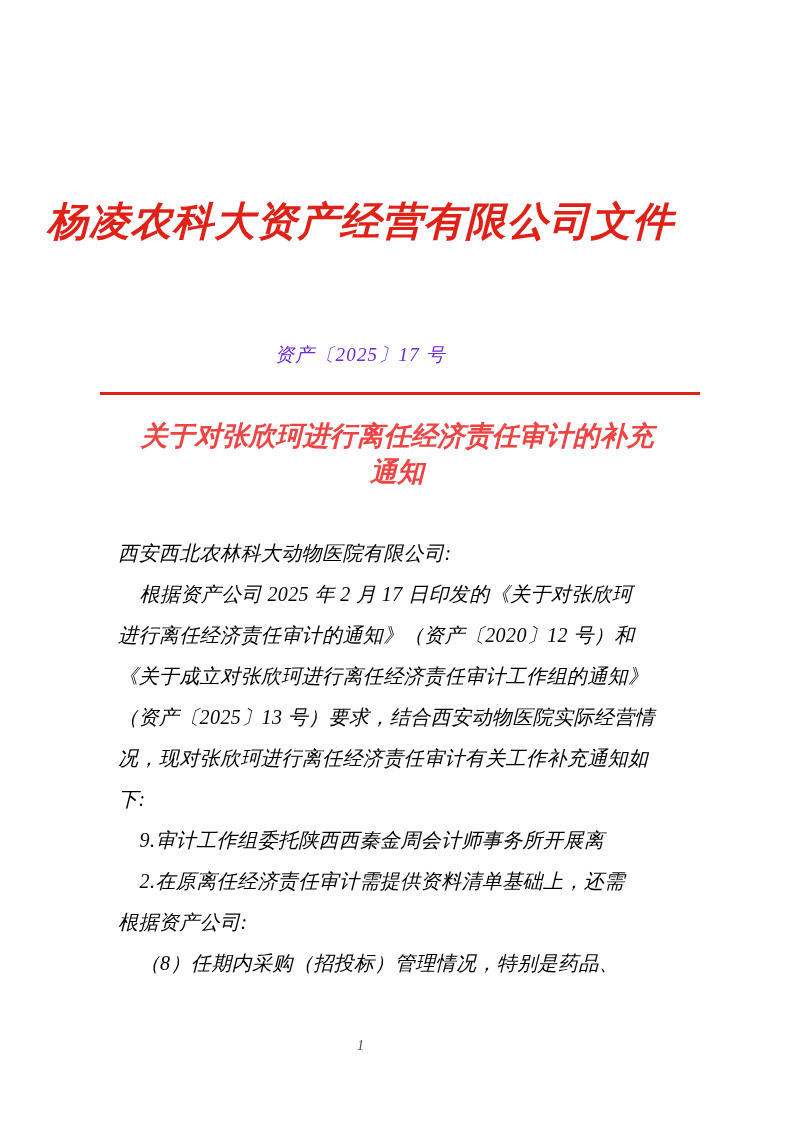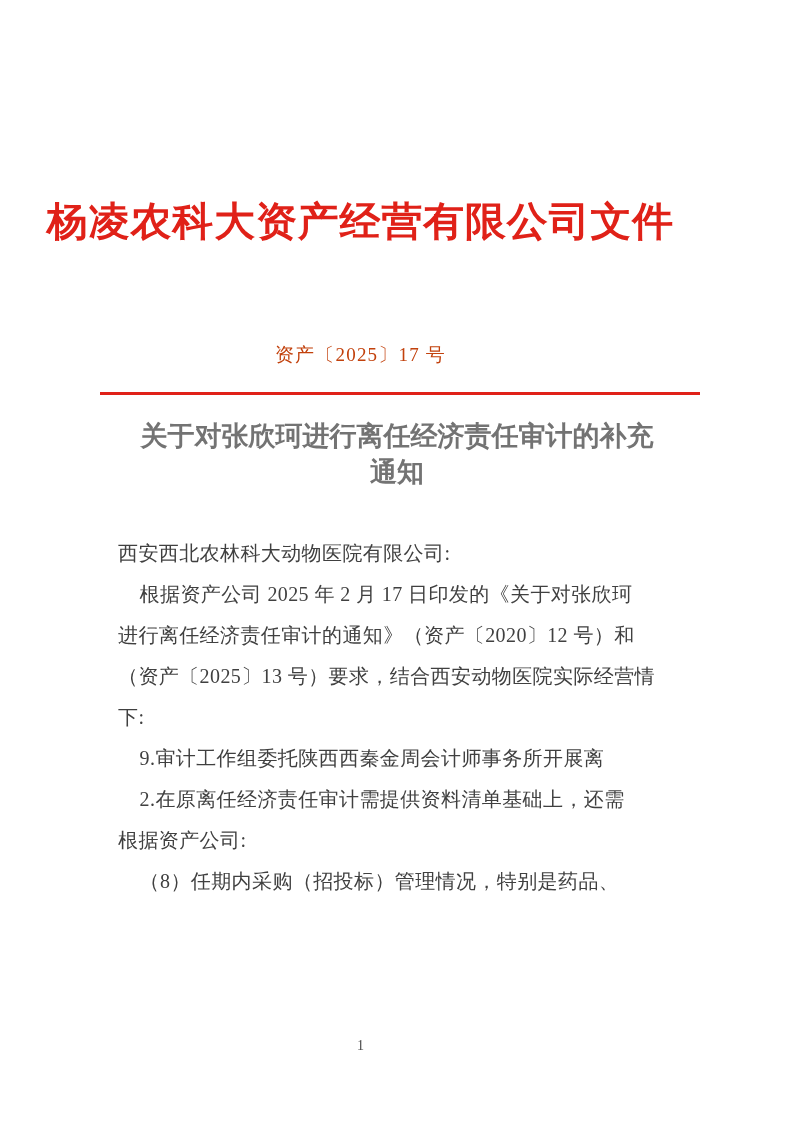--- a/index.html
+++ b/index.html
@@ -14,20 +14,21 @@
     color: #000000;
     position: relative;
     overflow: hidden;
   }
 
   .page {
     position: relative;
     width: 721px;
     height: 1123px;
     box-sizing: border-box;
+    font-style: italic;
   }
 
   
   .letterhead {
     position: absolute;
     left: 0;
     right: 0;
     top: 196px;
     text-align: center;
   }
@@ -47,21 +48,21 @@
   .doc-number {
     position: absolute;
     left: 0;
     right: 0;
     top: 342px;
     text-align: center;
     font-family: "Liberation Serif", "DejaVu Serif", serif;
     font-size: 19px;
     line-height: 1.4;
     letter-spacing: 1.2px;
-    color: #c2410c;
+    color: #6d28d9;
   }
 
   
   .red-rule {
     position: absolute;
     left: 100px;
     width: 600px;
     top: 392px;
     height: 3px;
     background: #E02118;
@@ -73,36 +74,36 @@
     position: absolute;
     left: 112px;
     width: 570px;
     top: 418px;
     text-align: center;
     font-family: "DejaVu Serif", "Liberation Serif", serif;
     font-size: 27px;
     font-weight: bold;
     line-height: 36px;
     letter-spacing: 0px;
-    color: #737373;
+    color: #ef4444;
   }
 
   
   .body-block {
     position: absolute;
     left: 118px;
     width: 562px;
     top: 533px;
   }
   .body-line {
     font-family: "Liberation Serif", "DejaVu Serif", serif;
     font-size: 20px;
     line-height: 41px;
     letter-spacing: 0.4px;
-    color: #404040;
+    color: #000000;
     white-space: pre;
     text-align: justify;
   }
 
   
   .page-number {
     position: absolute;
     left: 0;
     right: 0;
     top: 1038px;
@@ -127,21 +128,23 @@
 
   <div class="doc-title">
     <div>关于对张欣珂进行离任经济责任审计的补充</div>
     <div>通知</div>
   </div>
 
   <div class="body-block">
     <div class="body-line">西安西北农林科大动物医院有限公司:</div>
     <div class="body-line">    根据资产公司 2025 年 2 月 17 日印发的《关于对张欣珂</div>
     <div class="body-line">进行离任经济责任审计的通知》（资产〔2020〕12 号）和</div>
+    <div class="body-line">《关于成立对张欣珂进行离任经济责任审计工作组的通知》</div>
     <div class="body-line">（资产〔2025〕13 号）要求，结合西安动物医院实际经营情</div>
+    <div class="body-line">况，现对张欣珂进行离任经济责任审计有关工作补充通知如</div>
     <div class="body-line">下:</div>
     <div class="body-line">    9.审计工作组委托陕西西秦金周会计师事务所开展离</div>
     <div class="body-line">    2.在原离任经济责任审计需提供资料清单基础上，还需</div>
     <div class="body-line">根据资产公司:</div>
     <div class="body-line">    （8）任期内采购（招投标）管理情况，特别是药品、</div>
   </div>
 
   <div class="page-number">1</div>
 
 </div>

